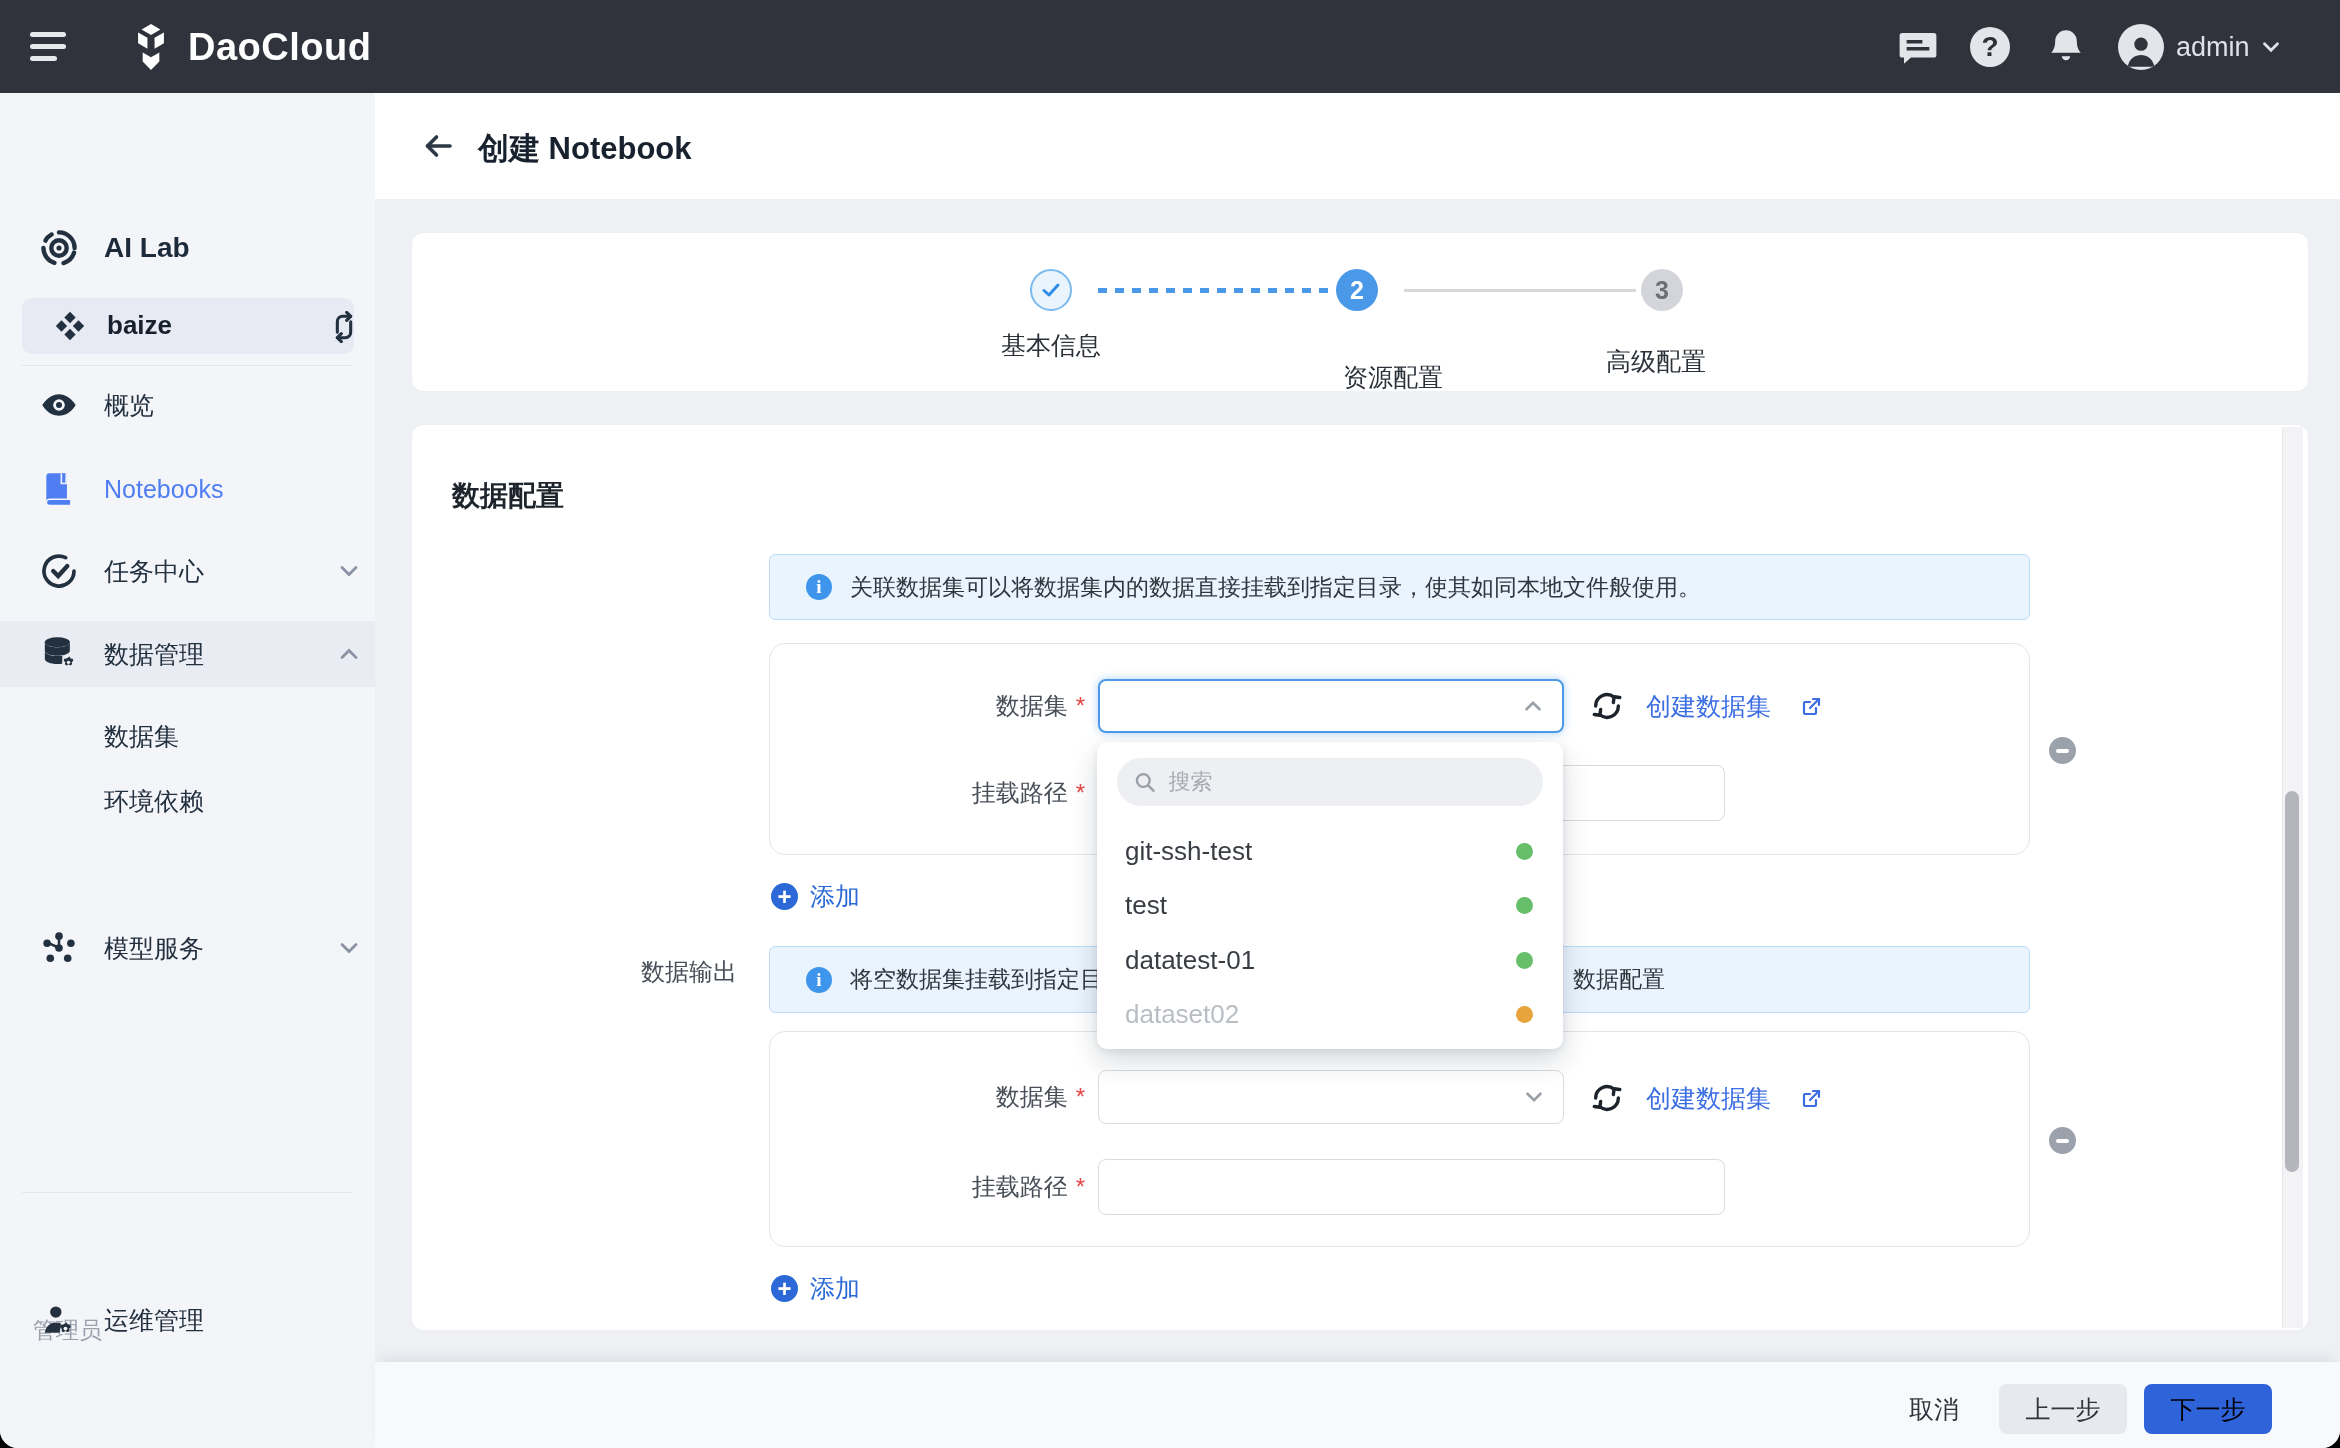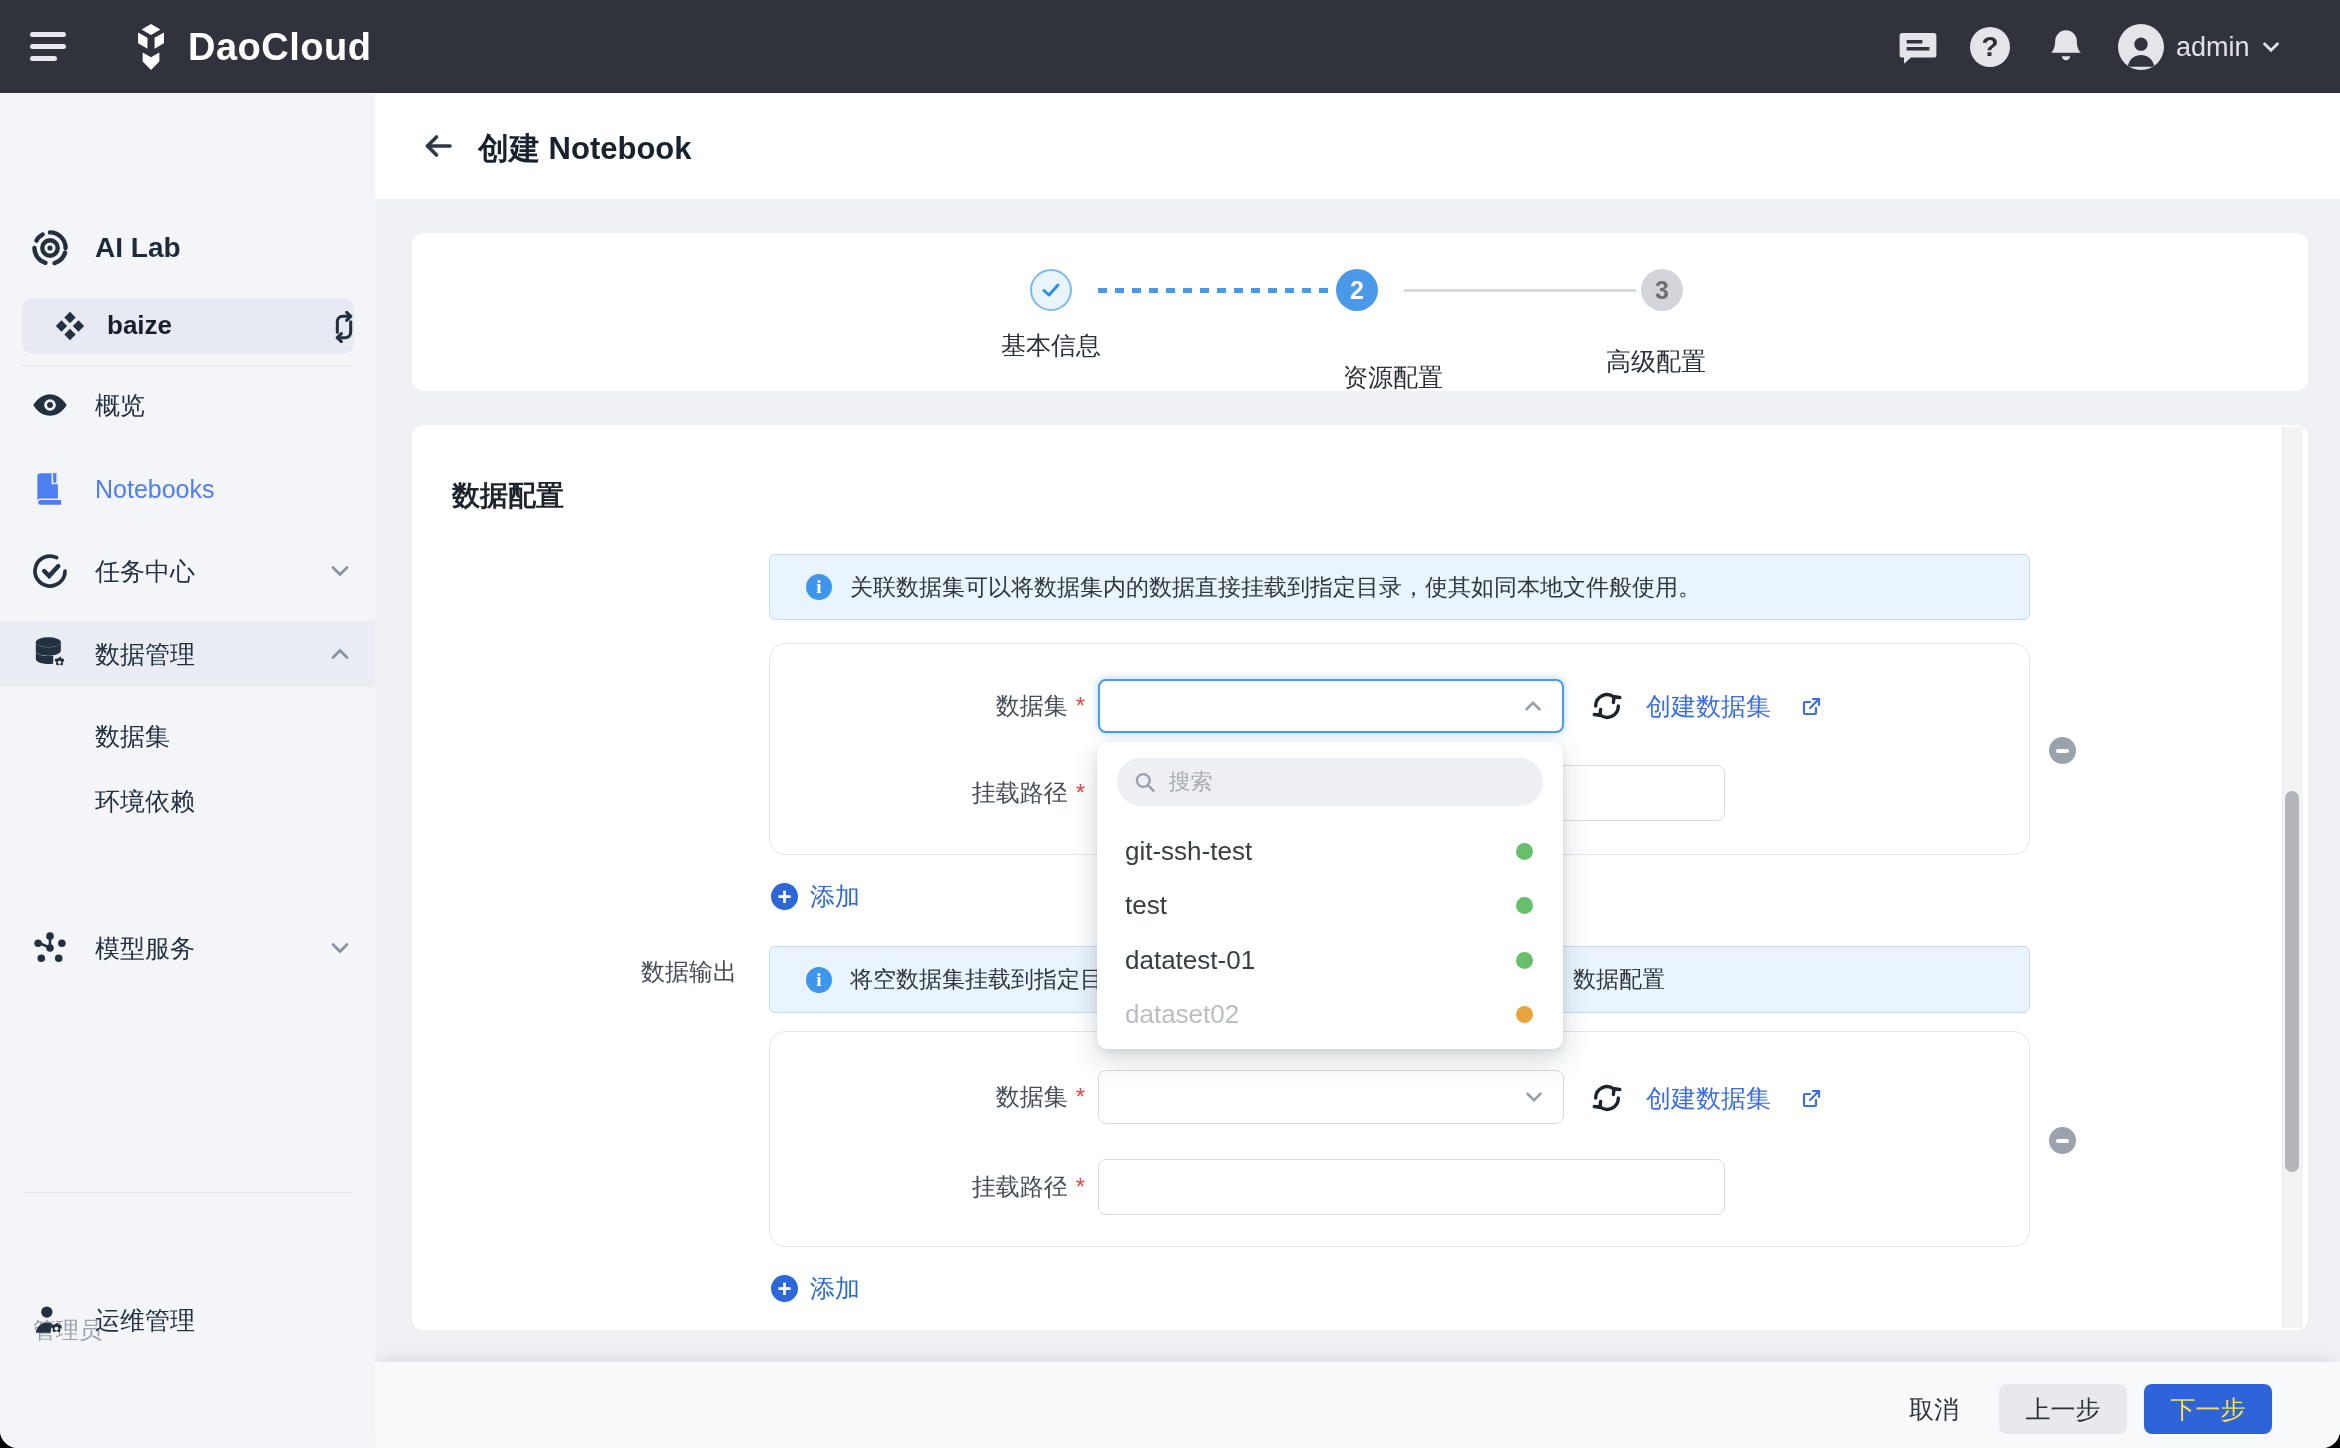--- a/index.html
+++ b/index.html
@@ -21,21 +21,21 @@
   .tb-ico{top:25px;width:44px;height:44px;display:flex;align-items:center;justify-content:center;cursor:pointer;}
   .help-circle{width:40px;height:40px;border-radius:50%;background:#e3e5ea;color:#2c2f38;
                font-size:28px;font-weight:800;display:flex;align-items:center;justify-content:center;}
   .avatar{left:2118px;top:24px;width:46px;height:46px;border-radius:50%;background:#e3e5ea;
           display:flex;align-items:flex-end;justify-content:center;overflow:hidden;cursor:pointer;}
   .admin-name{left:2176px;top:32px;font-size:27px;color:#dfe1e6;}
   .tb-chev{left:2256px;top:34px;}
 
   
   .sidebar{position:absolute;left:0;top:93px;width:375px;height:1355px;background:#f4f5f9;}
-  .side-row{position:absolute;left:0;width:375px;height:62px;display:flex;align-items:center;cursor:pointer;}
+  .side-row{position:absolute;left:9px;width:375px;height:62px;display:flex;align-items:center;cursor:pointer;}
   .side-ico{position:absolute;left:28px;width:44px;height:44px;display:flex;align-items:center;justify-content:center;}
   .side-label{position:absolute;left:95px;font-size:25px;color:#22303f;}
   .side-chev{position:absolute;left:326px;}
   .product-label{font-size:28px;font-weight:700;color:#1c2a3a;}
   .ws-pill{left:22px;top:205px;width:332px;height:56px;border-radius:10px;background:#e7eaf2;cursor:pointer;}
   .ws-name{position:absolute;left:85px;top:12px;font-size:26px;font-weight:700;color:#17202c;}
   .divider{left:22px;width:330px;height:1px;background:#e2e5eb;}
   .active-band{left:0;top:528px;width:375px;height:66px;background:#e9ecf2;}
   .blue-item{color:#4f7df2;}
   .group-label{left:33px;top:1222px;font-size:23px;color:#98a1ad;}
@@ -107,21 +107,21 @@
   .scroll-track{left:2282px;top:427px;width:20px;height:901px;background:#f3f3f5;border-left:1px solid #e8e8eb;}
   .scroll-thumb{left:2285px;top:791px;width:14px;height:381px;border-radius:7px;background:#b4b6bb;cursor:grab;}
 
   
   .footer{left:375px;top:1362px;width:1965px;height:86px;background:#f8f9fb;
           box-shadow:0 -8px 14px -6px rgba(20,30,50,.10);}
   .btn{position:absolute;top:22px;height:50px;border-radius:8px;display:flex;align-items:center;
        justify-content:center;font-size:25px;cursor:pointer;box-sizing:border-box;}
   .btn-text{left:1896px;width:76px;color:#2e343b;background:transparent;}
   .btn-prev{left:1999px;width:128px;background:#e7e9ee;color:#2e343b;}
-  .btn-next{left:2144px;width:128px;background:#2e63d9;color:#fde047;}
+  .btn-next{left:2144px;width:128px;background:#2e63d9;color:#000000;}
 </style>
 </head>
 <body>
 
 <div class="page">
 
   <header class="topbar">
     <div class="abs hamburger">
         <span></span>
         <span></span>

